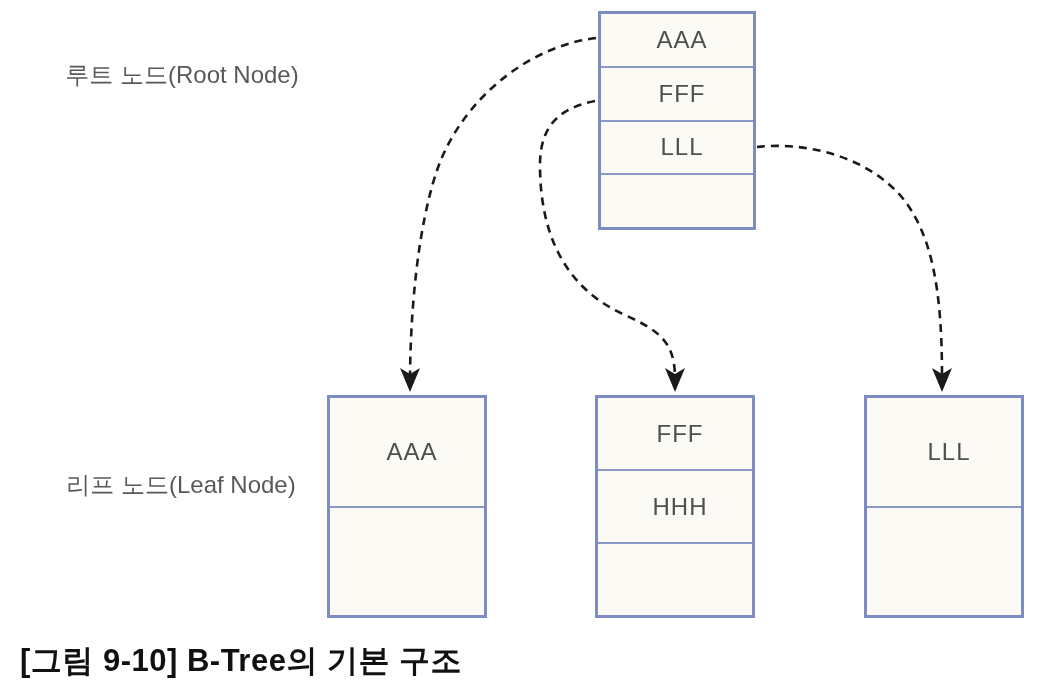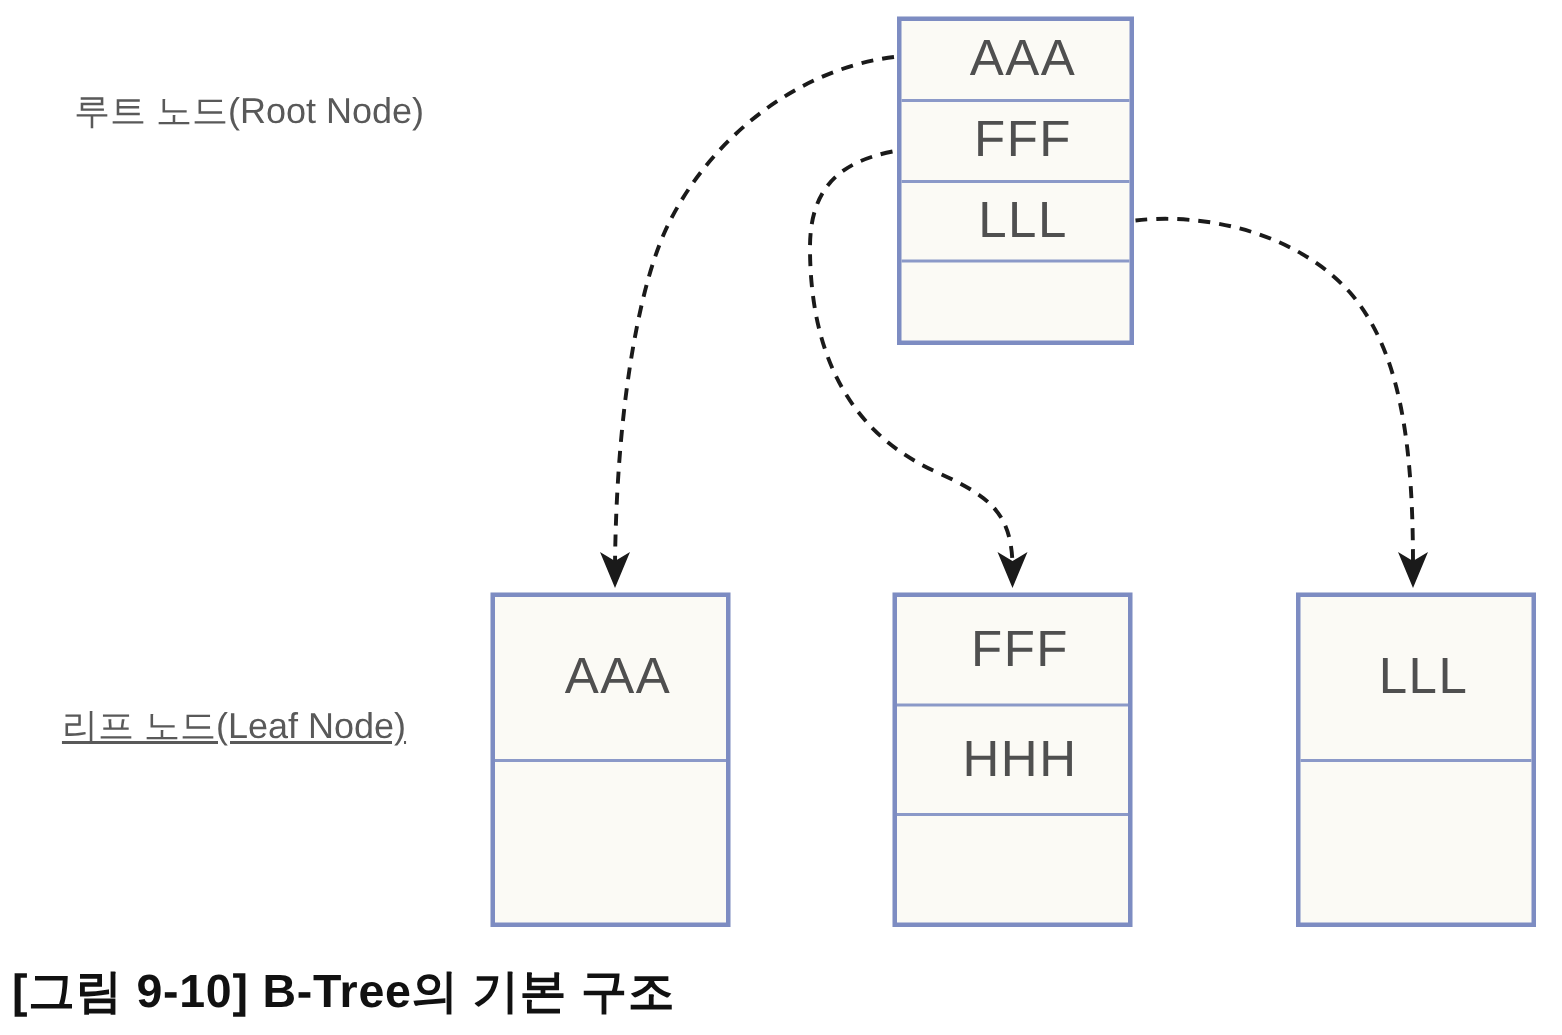--- a/index.html
+++ b/index.html
@@ -29,45 +29,45 @@
     border: 3px solid #7d8cc2;
     background: #fbfaf5;
     display: flex;
     flex-direction: column;
   }
   .node .cell {
     flex: 1 1 0;
     display: flex;
     align-items: center;
     justify-content: center;
-    font-size: 34px;
+    font-size: 24px;
     letter-spacing: 1px;
     color: #4f4f4f;
     padding-left: 10px;
   }
   .node .cell:not(:last-child) {
     border-bottom: 2px solid #8b99c8;
   }
   .node-root  { left: 598px; top: 11px;  width: 158px; height: 219px; }
   .node-leaf1 { left: 327px; top: 395px; width: 160px; height: 223px; }
   .node-leaf2 { left: 595px; top: 395px; width: 160px; height: 223px; }
   .node-leaf3 { left: 864px; top: 395px; width: 160px; height: 223px; }
   .side-label {
     position: absolute;
     width: 312px;
     text-align: center;
     font-size: 24px;
     line-height: 34px;
     color: #595959;
   }
-  .label-root { left: 10px; top: 58px; }
-  .label-leaf { left: 0; top: 468px; text-decoration: underline; }
+  .label-root { left: 26px; top: 58px; }
+  .label-leaf { left: 25px; top: 468px; }
   .caption {
     position: absolute;
-    left: 8px;
+    left: 20px;
     top: 640px;
     font-size: 31px;
     font-weight: bold;
     color: #111111;
     letter-spacing: 0.5px;
   }
 </style>
 </head>
 <body>
 

